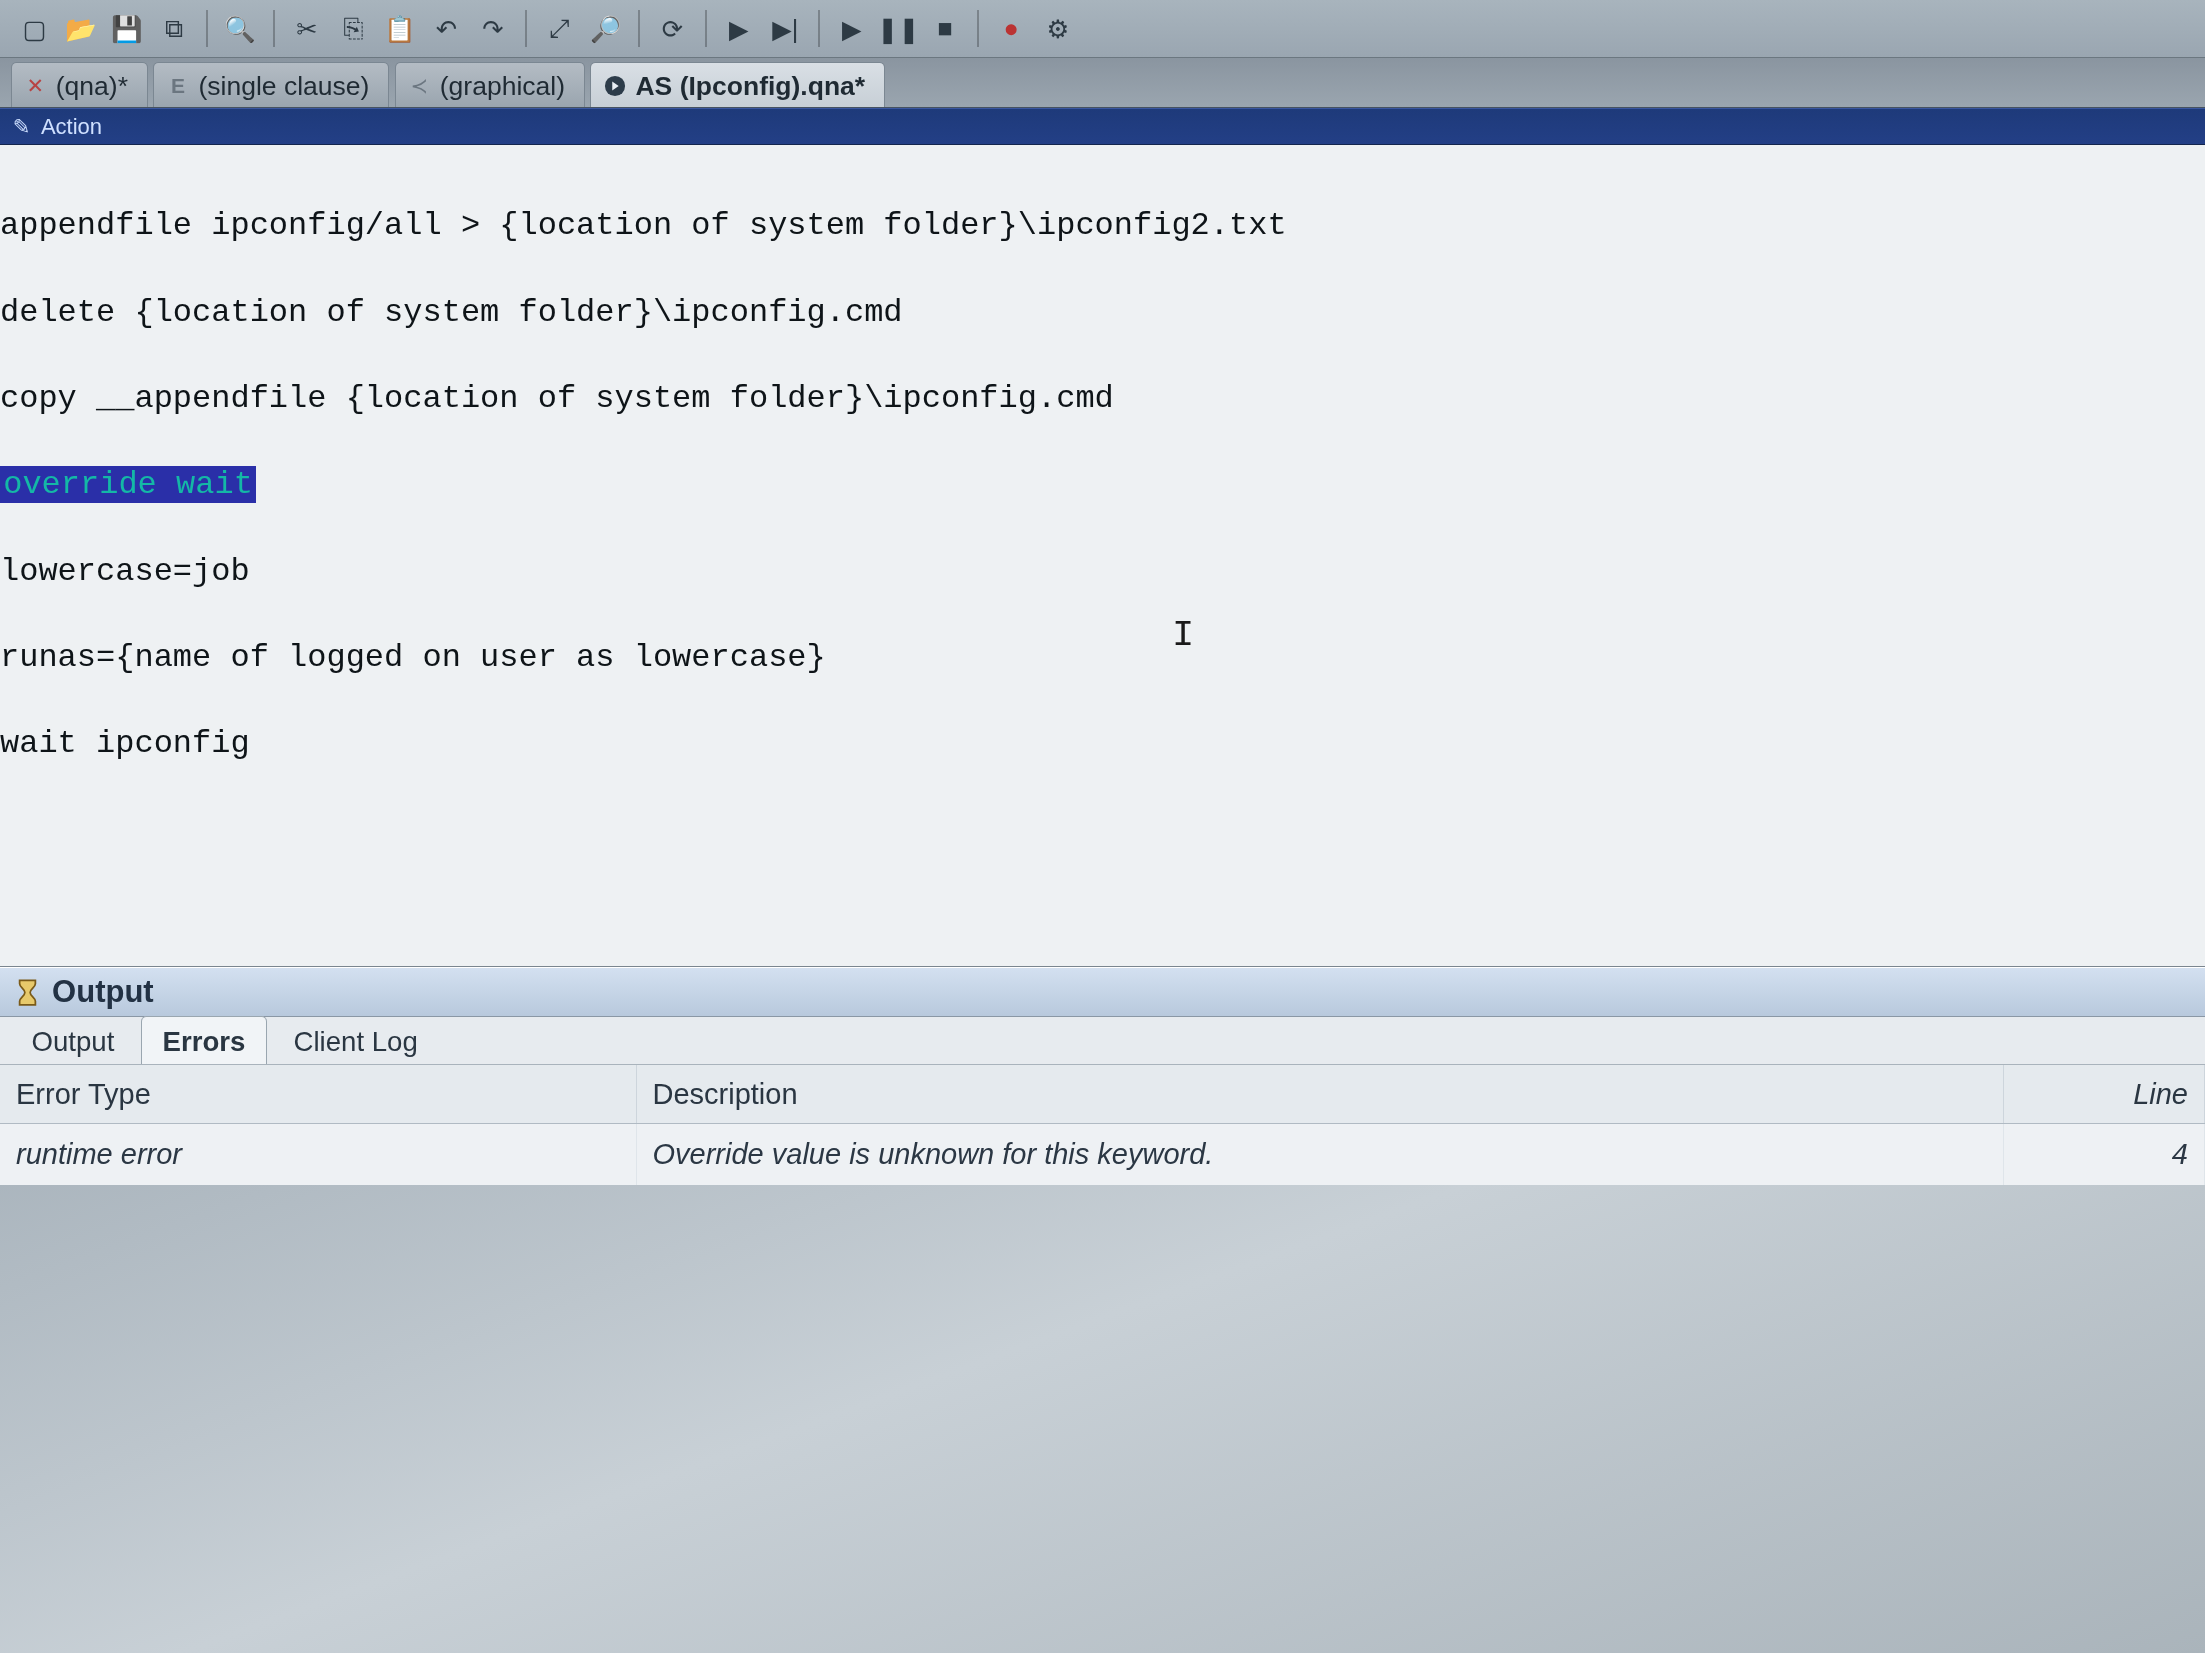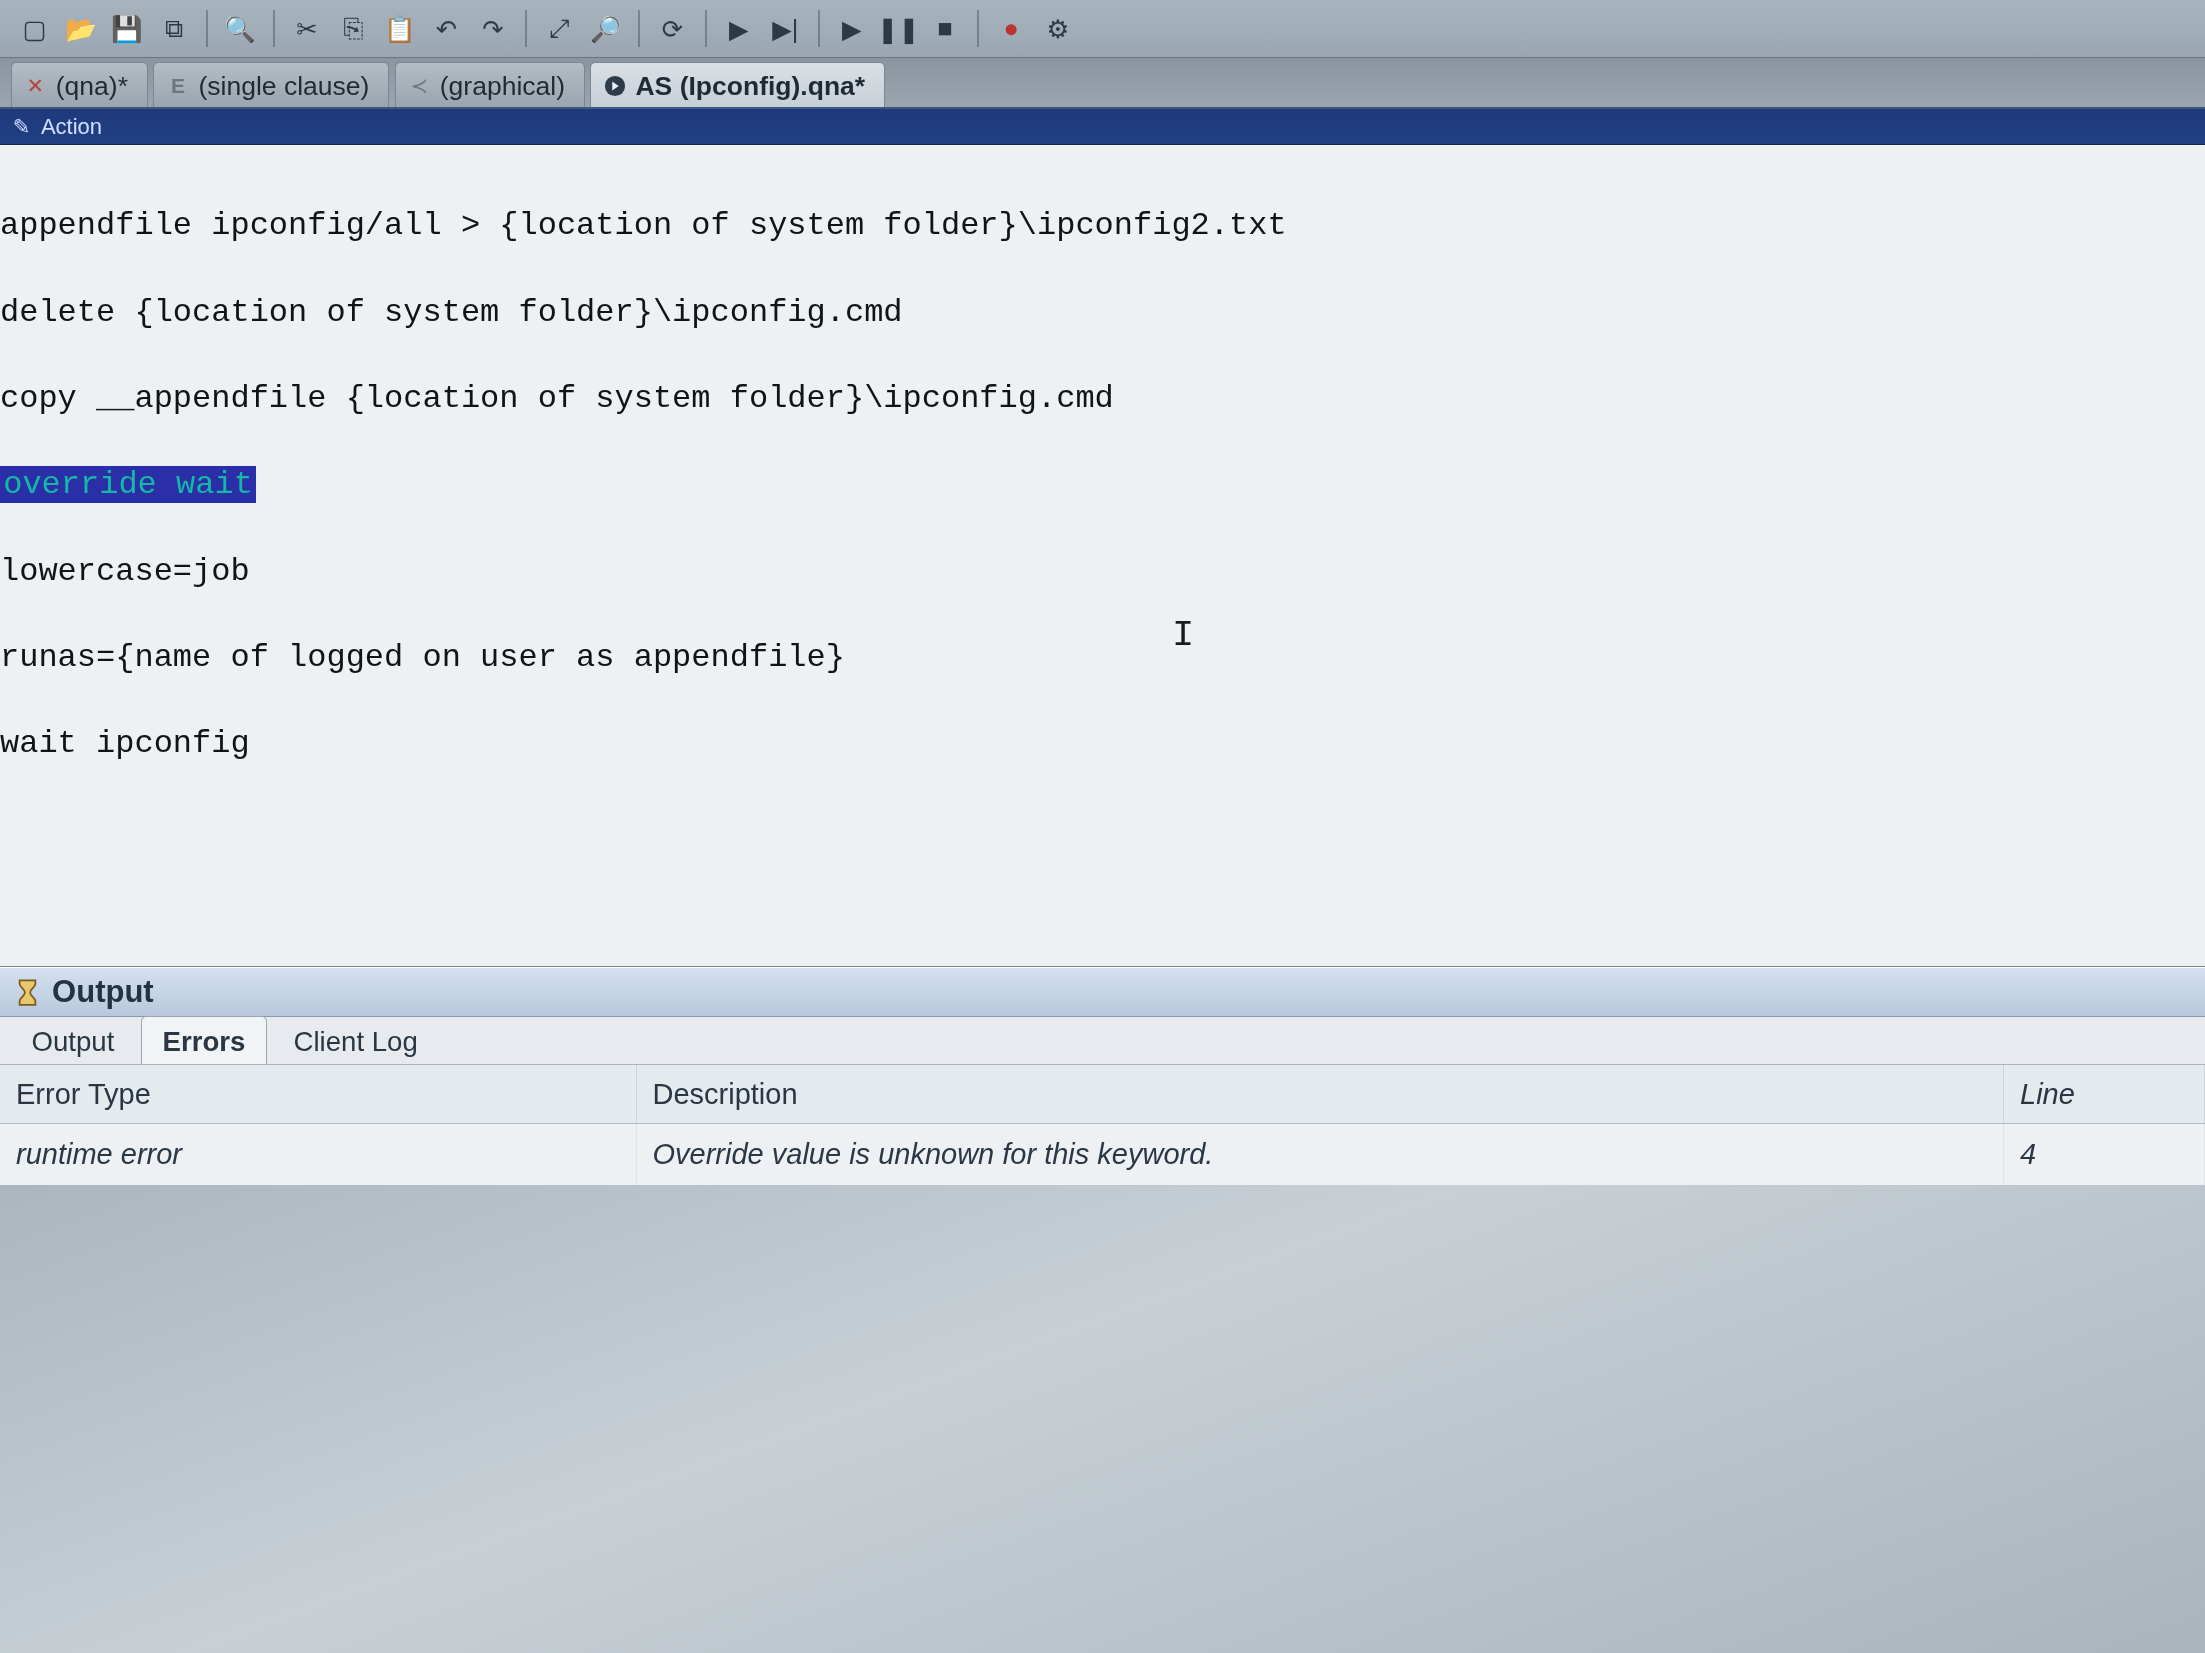--- a/index.html
+++ b/index.html
@@ -173,21 +173,21 @@
   }
   .err-table td {
     padding: 13.8px 16px;
     border-right: 1.1px solid #dfe5ea;
     vertical-align: top;
     font-style: italic;
   }
   .err-table td:first-child,
   .err-table th:first-child { width: 636px; }
   .err-table td:last-child,
-  .err-table th:last-child { width: 201px; text-align: left; font-style: italic; }
+  .err-table th:last-child { width: 201px; text-align: right; font-style: italic; }
 </style>
 </head>
 <body>
 
 <div class="screen">
 
   <div class="toolbar">
     <span class="tool-btn">▢</span>
     <span class="tool-btn">📂</span>
     <span class="tool-btn">💾</span>
@@ -245,21 +245,21 @@
     <span style="font-size:21px">✎</span>
     <span>Action</span>
   </div>
 
   <div class="editor">
 <div class="line">appendfile ipconfig/all &gt; {location of system folder}\ipconfig2.txt</div>
 <div class="line">delete {location of system folder}\ipconfig.cmd</div>
 <div class="line">copy __appendfile {location of system folder}\ipconfig.cmd</div>
 <div class="line"><span class="sel">override wait</span></div>
 <div class="line">lowercase=job</div>
-<div class="line">runas={name of logged on user as appendfile}</div>
+<div class="line">runas={name of logged on user as lowercase}</div>
 <div class="line">wait ipconfig</div>
     <span class="caret" style="left:1172px; top:466px">I</span>
   </div>
 
   <div class="output-wrap">
     <div class="output-header">
       <span class="hourglass">
         <svg viewBox="0 0 24 32" width="21" height="29">
           <path d="M3 2h18v4c0 4-6 6-6 10s6 6 6 10v4H3v-4c0-4 6-6 6-10S3 10 3 6V2z" fill="#e7c96b" stroke="#7a5a18" stroke-width="2"></path>
         </svg>

